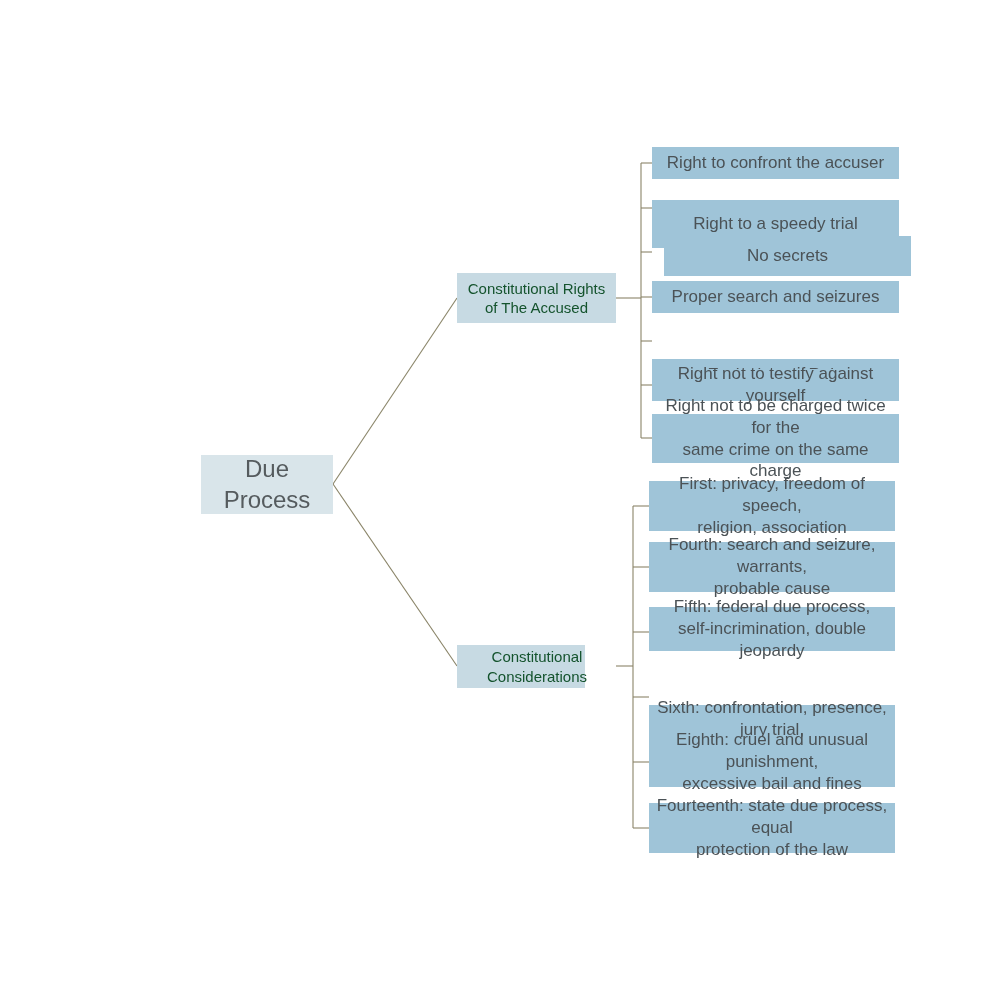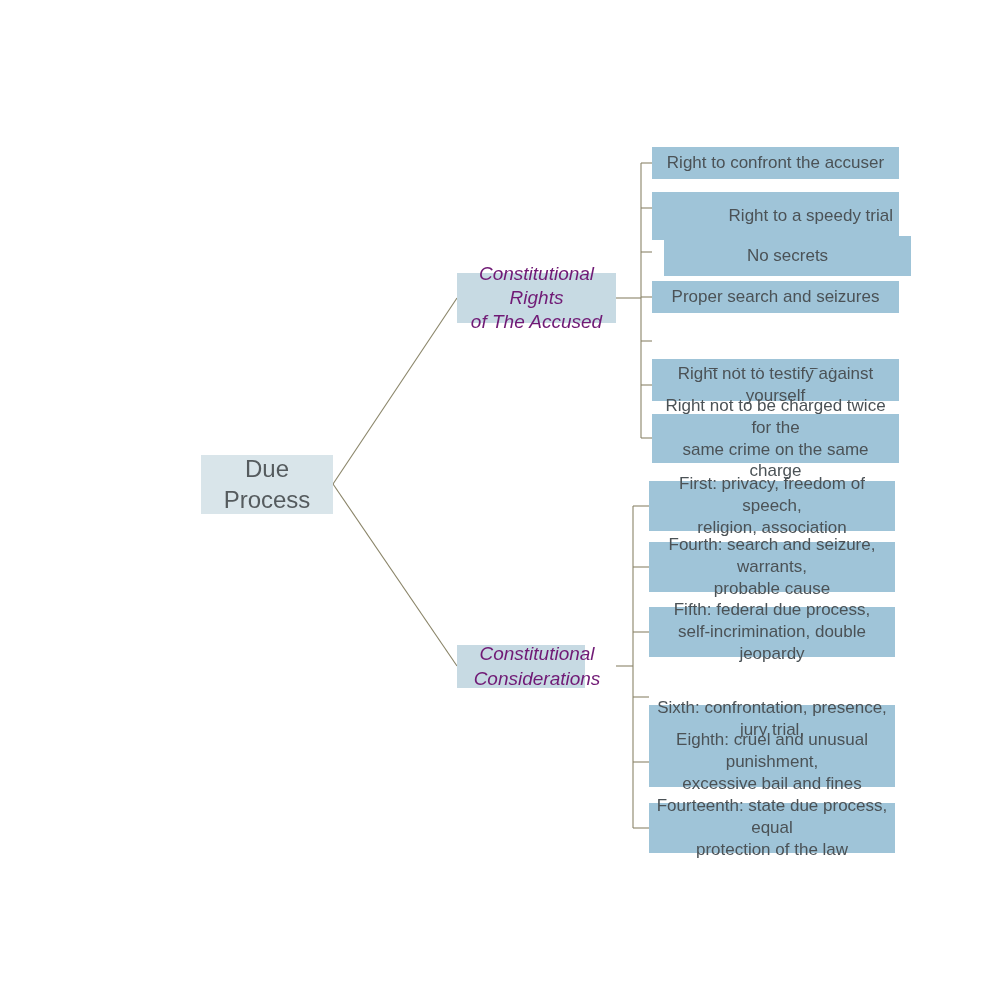--- a/index.html
+++ b/index.html
@@ -37,23 +37,22 @@
     line-height: 1.28;
     padding: 2px 6px;
   }
   .node-root {
     background: #d9e5ea;
     font-size: 24px;
     color: #555b5e;
   }
   .node-branch {
     background: #c7dae3;
-    font-size: 19px;
-    color: #701a75;
-    font-style: italic;
+    font-size: 15px;
+    color: #14532d;
   }
   .node-leaf {
     background: #9fc4d8;
     font-size: 17px;
     color: #4b5256;
   }
   .node-label {
     white-space: pre-line;
     display: block;
   }
@@ -96,21 +95,21 @@
   </div>
 
   <div class="node node-branch" style="left:457px; top:273px; width:159px; height:50px;">
     <span class="node-label">Constitutional Rights
 of The Accused</span>
   </div>
 
   <div class="node node-leaf" style="left:652px; top:147px; width:247px; height:32px;">
     <span class="node-label">Right to confront the accuser</span>
   </div>
-  <div class="node node-leaf" style="left:652px; top:192px; width:247px; height:48px;justify-content:flex-end;">
+  <div class="node node-leaf" style="left:652px; top:200px; width:247px; height:48px;">
     <span class="node-label">Right to a speedy trial</span>
   </div>
   <div class="node node-leaf" style="left:664px; top:236px; width:247px; height:40px;">
     <span class="node-label">No secrets</span>
   </div>
   <div class="node node-leaf" style="left:652px; top:281px; width:247px; height:32px;">
     <span class="node-label">Proper search and seizures</span>
   </div>
   <div class="node node-leaf" style="left:652px; top:325px; width:247px; height:32px;margin-top:34px;">
     <span class="node-label">Exclusionary Rule</span>
@@ -129,21 +128,21 @@
   </div>
 
   <div class="node node-leaf" style="left:649px; top:481px; width:246px; height:50px;">
     <span class="node-label">First: privacy, freedom of speech,
 religion, association</span>
   </div>
   <div class="node node-leaf" style="left:649px; top:542px; width:246px; height:50px;">
     <span class="node-label">Fourth: search and seizure, warrants,
 probable cause</span>
   </div>
-  <div class="node node-leaf" style="left:649px; top:607px; width:246px; height:50px;">
+  <div class="node node-leaf" style="left:649px; top:607px; width:246px; height:44px;">
     <span class="node-label">Fifth: federal due process,
 self-incrimination, double jeopardy</span>
   </div>
   <div class="node node-leaf" style="left:649px; top:672px; width:246px; height:50px;margin-top:33px;">
     <span class="node-label">Sixth: confrontation, presence, jury trial,
 speedy trial, counsel</span>
   </div>
   <div class="node node-leaf" style="left:649px; top:737px; width:246px; height:50px;">
     <span class="node-label">Eighth: cruel and unusual punishment,
 excessive bail and fines</span>

